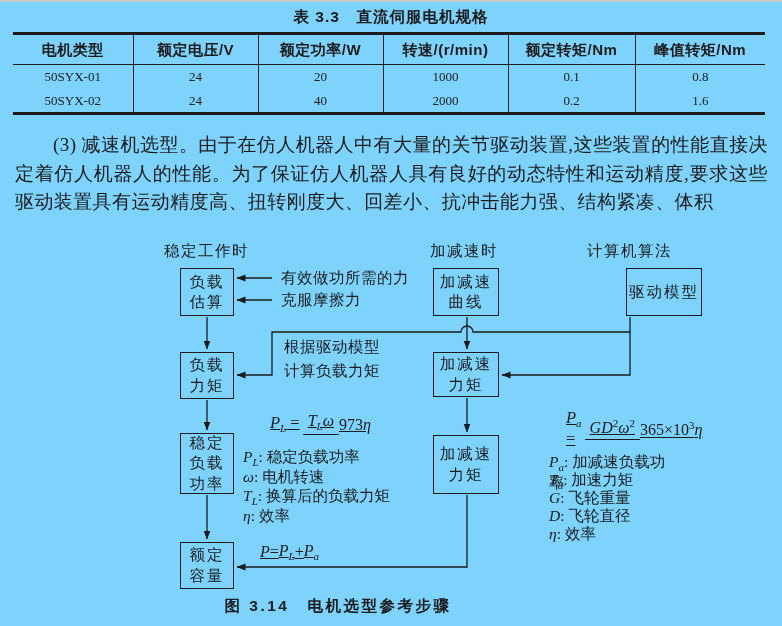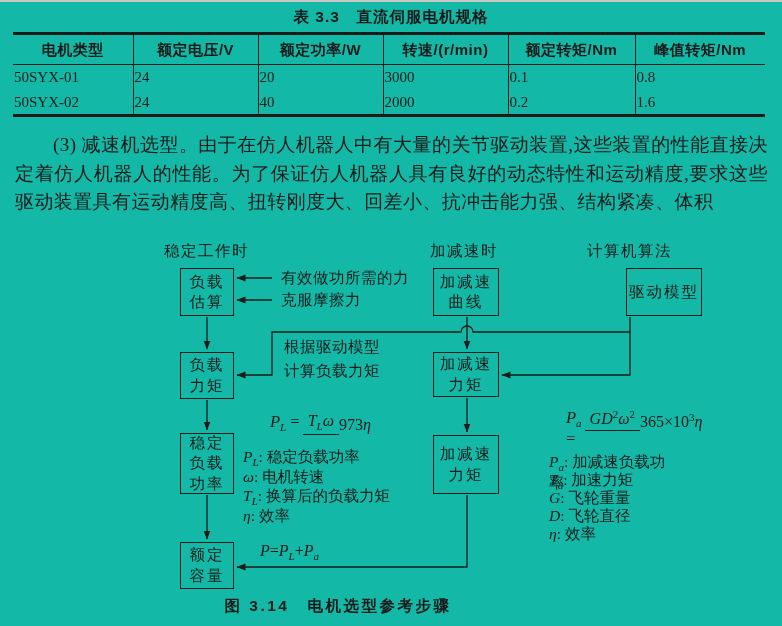--- a/index.html
+++ b/index.html
@@ -1,39 +1,39 @@
 <!DOCTYPE html>
 <html><head>
 <meta charset="utf-8">
 <style>
   html,body { margin:0; padding:0; }
   .page {
     position:relative; width:782px; height:626px;
-    background:#14b8a6; color:#1b1b1b; overflow:hidden;
+    background:#7dd3fc; color:#1b1b1b; overflow:hidden;
     font-family:"Liberation Serif", serif;
   }
   .scan-edge { position:absolute; top:0; left:0; width:100%; height:2px; background:#c9c7c1; }
 
   
   .tbl-title {
     position:absolute; top:7px; left:0; width:100%; text-align:center;
     font-family:"Liberation Sans", sans-serif; font-weight:bold; font-size:15.5px; letter-spacing:1px;
   }
   table.spec {
     position:absolute; top:32px; left:13px; width:752px;
     border-collapse:collapse; table-layout:fixed;
     border-top:3px solid #1b1b1b; border-bottom:3px solid #1b1b1b;
   }
   table.spec th {
     font-family:"Liberation Sans", sans-serif; font-weight:bold; font-size:15px;
     padding:6px 1px 4px; border-bottom:1.6px solid #1b1b1b; border-left:1.3px solid #1b1b1b;
     text-align:center; letter-spacing:0.5px;
   }
   table.spec td {
-    font-size:15px; padding:4px 1px 3.5px; 
+    font-size:13px; padding:4px 1px 3.5px; text-align:center;
     border-left:1.3px solid #1b1b1b;
   }
   table.spec th:first-child, table.spec td:first-child { border-left:none; }
 
   
   .para {
     position:absolute; top:131px; left:15px; width:753px;
     font-size:19px; line-height:28.5px; text-align:justify; text-indent:2em;
     letter-spacing:0.4px;
   }
@@ -41,21 +41,21 @@
   
   .flow { position:absolute; top:240px; left:0; width:676px; height:386px; font-size:15.5px; }
   .flow svg { position:absolute; top:0; left:0; }
   .fc-box {
     position:absolute; border:1.4px solid #1b1b1b;
     display:flex; align-items:center; justify-content:center;
     text-align:center; white-space:pre-line; line-height:20.5px; letter-spacing:2px;
   }
   .fc-label { position:absolute; white-space:pre-line; letter-spacing:1.5px; }
   .fc-label.tight { letter-spacing:0.5px; }
-  .formula { position:absolute; display:flex; align-items:flex-start; font-size:16.5px; }
+  .formula { position:absolute; display:flex; align-items:center; font-size:16.5px;text-decoration:underline; }
   .formula i { font-family:"Liberation Serif", serif; }
   .frac { display:inline-flex; align-items:center; margin-left:3px; font-size:16px; }
   .frac .num { padding:0 5px 2px; border-bottom:1.3px solid #1b1b1b; }
   .frac .den { padding-top:2px; }
   sub, sup { font-size:11px; }
   .legend { position:absolute; }
   .legend div { height:19.5px; }
   .legend.rt div { height:18px; }
   .caption {
     position:absolute; top:356px; left:0; width:100%; text-align:center;
@@ -86,21 +86,21 @@
         <th>转速/(r/min)</th>
         <th>额定转矩/Nm</th>
         <th>峰值转矩/Nm</th>
       </tr>
     </thead>
     <tbody>
       <tr>
         <td>50SYX-01</td>
         <td>24</td>
         <td>20</td>
-        <td>3000</td>
+        <td>1000</td>
         <td>0.1</td>
         <td>0.8</td>
       </tr>
       <tr>
         <td>50SYX-02</td>
         <td>24</td>
         <td>40</td>
         <td>2000</td>
         <td>0.2</td>
         <td>1.6</td>

